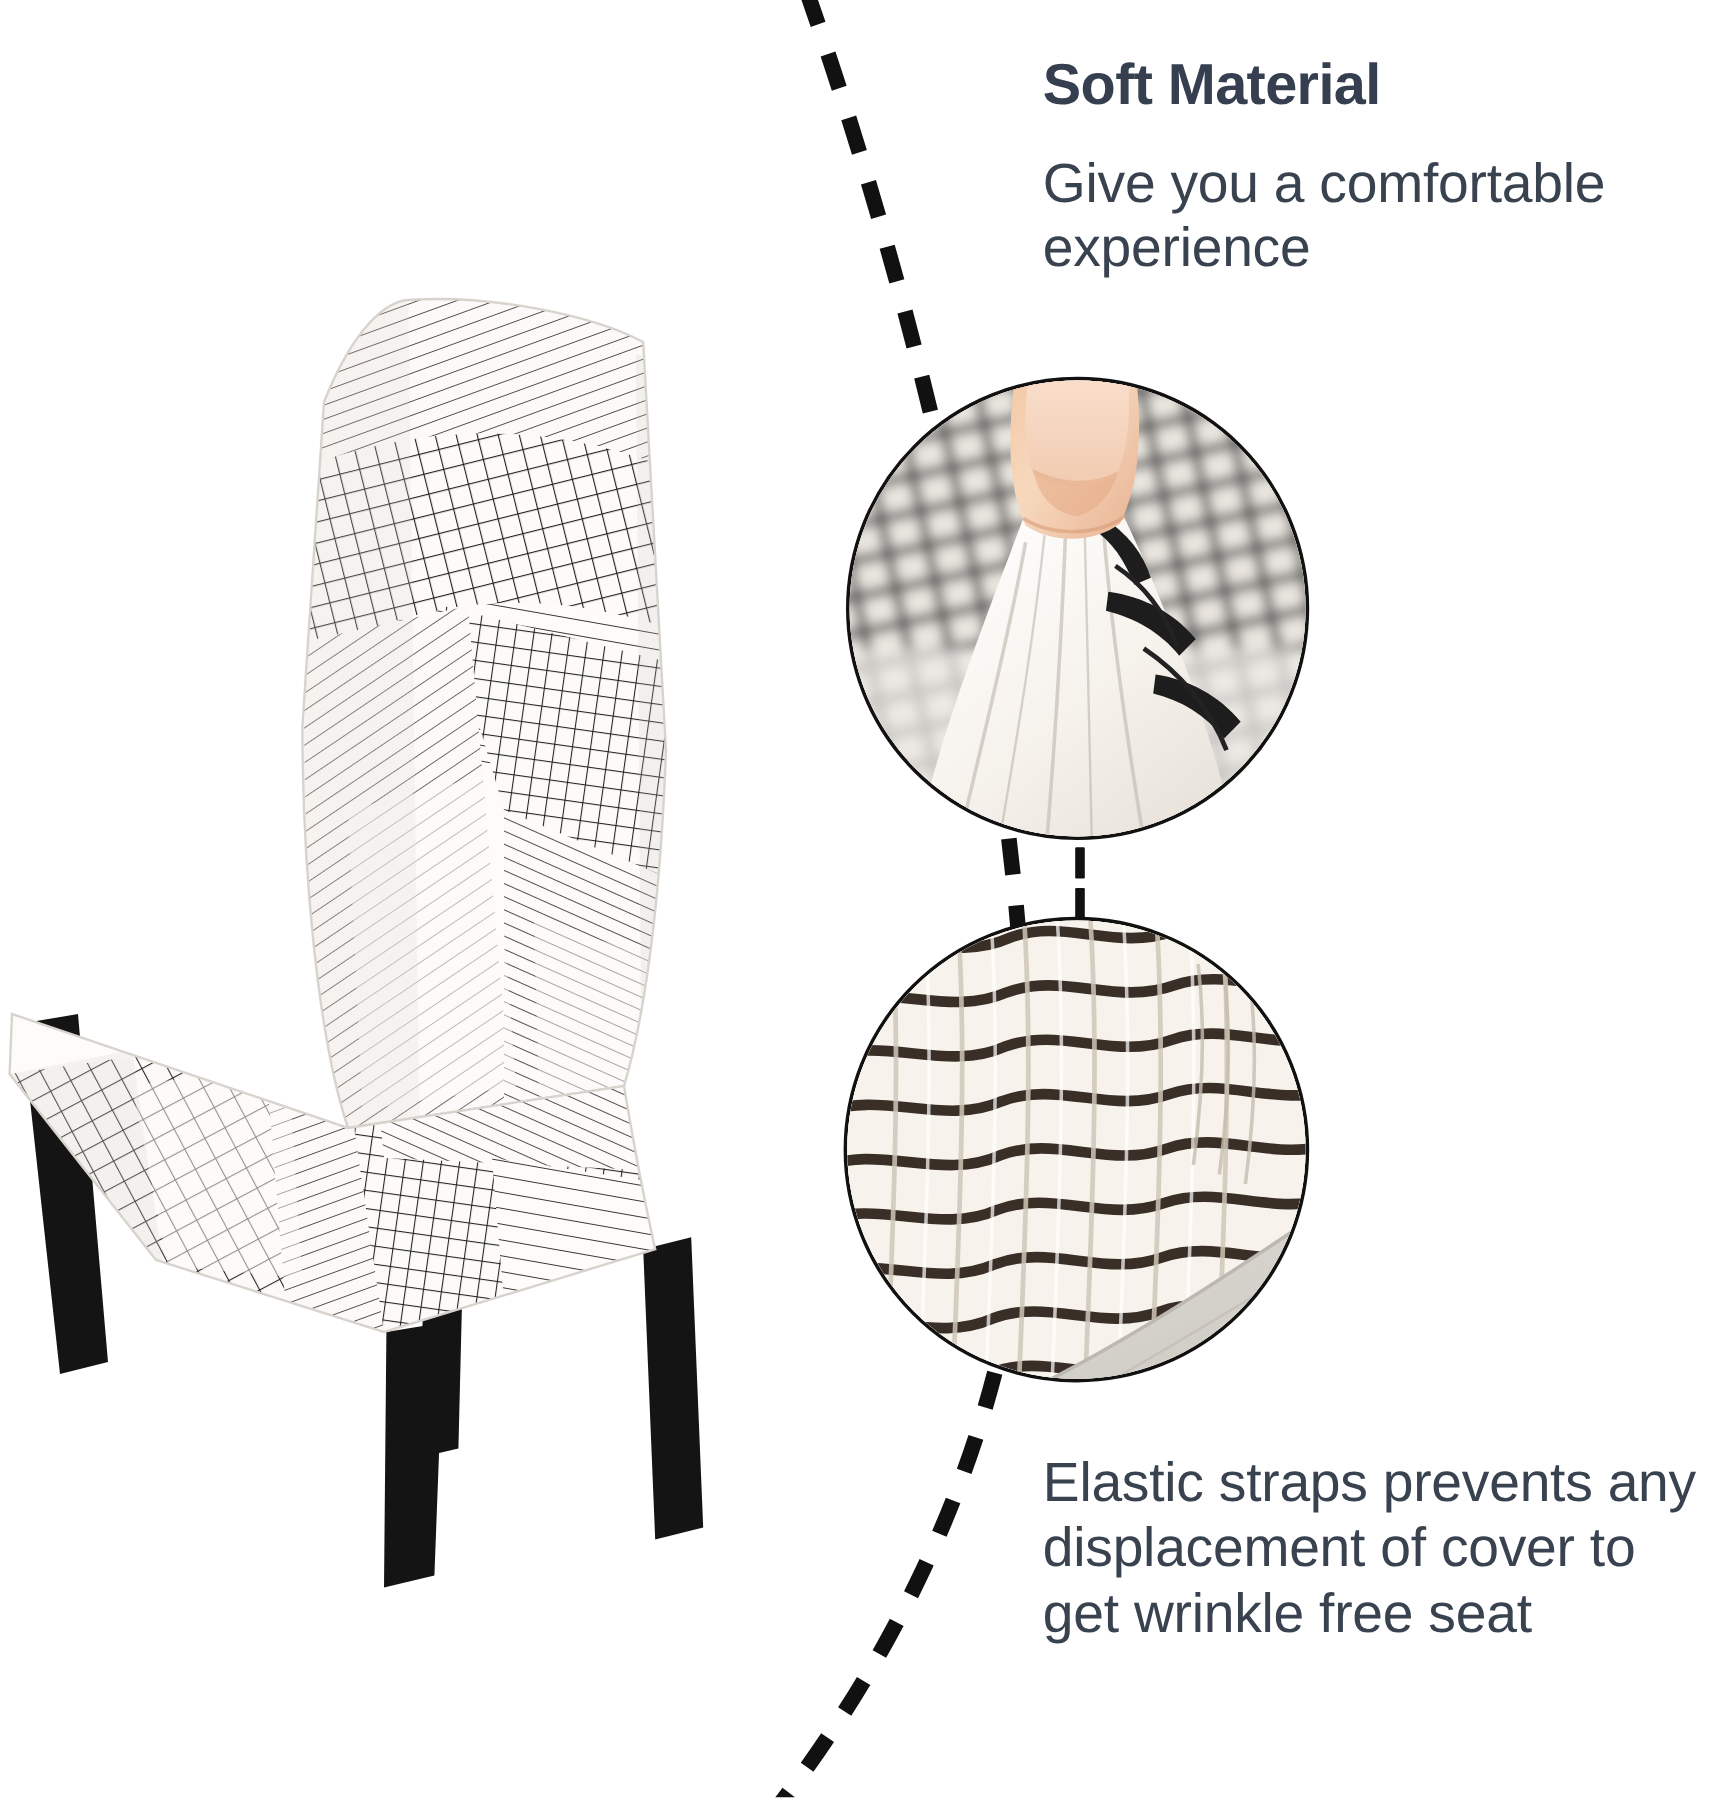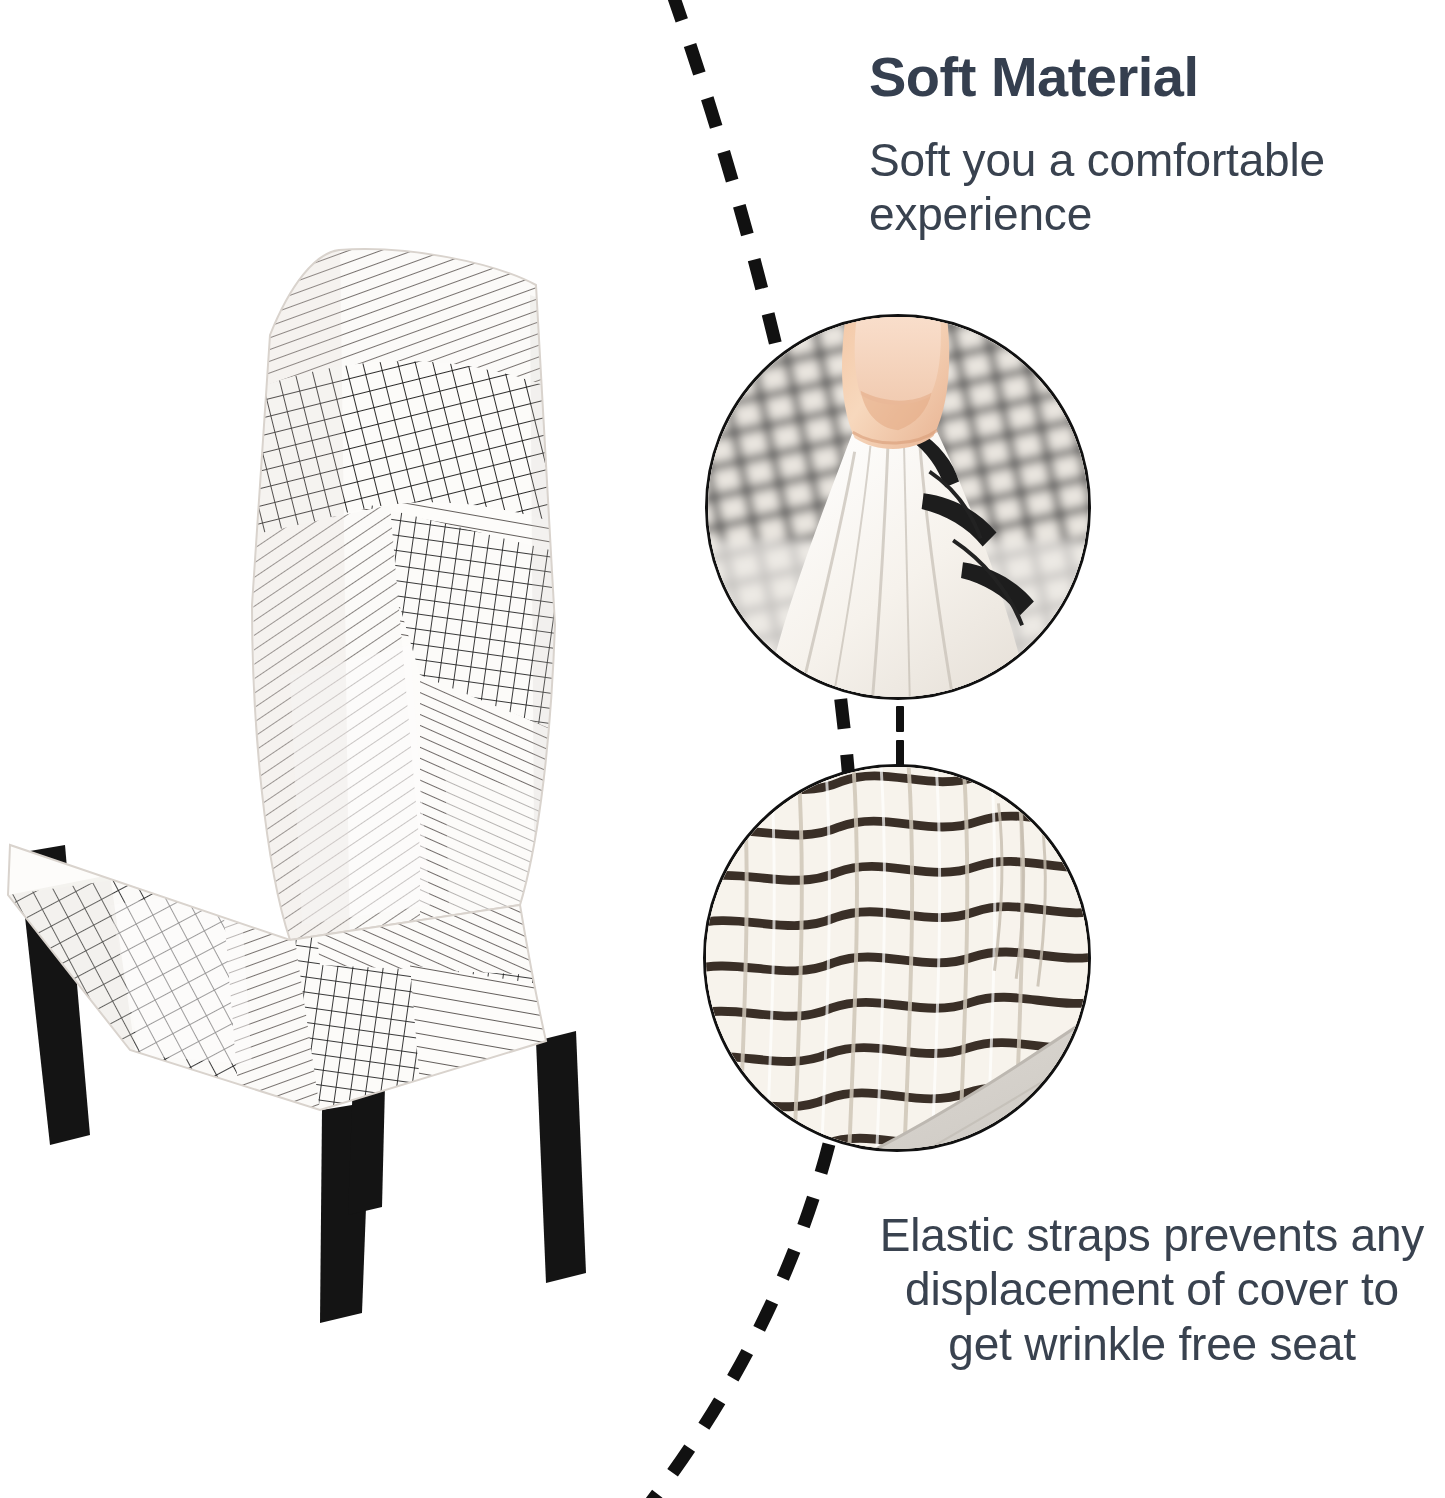--- a/index.html
+++ b/index.html
@@ -8,31 +8,31 @@
     width:1445px; height:1498px;
     position:relative; overflow:hidden;
     font-family:"Liberation Sans", sans-serif;
     background:#ffffff;
   }
   .stage { position:absolute; inset:0; }
 
   
   .text-block { position:absolute; }
   .headline {
-    font-size:56px; font-weight:bold; line-height:1.02;
+    font-size:48px; font-weight:bold; line-height:1.02;
     color:#353f4f; letter-spacing:-0.5px; white-space:nowrap;
   }
   .body-copy {
     font-size:46px; font-weight:400; line-height:1.18;
     color:#39424f; letter-spacing:-0.2px;
   }
   #soft-block { left:869px; top:48px; width:560px; }
   #soft-block .body-copy { margin-top:28px; }
   #elastic-block { left:869px; top:1178px; width:566px; }
-  #elastic-block .body-copy { margin-top:30px;text-align:center; }
+  #elastic-block .body-copy { margin-top:30px; }
 
   
   .arc-svg { position:absolute; left:0; top:0; width:1445px; height:1498px; pointer-events:none; }
 
   
   .inset {
     position:absolute; border-radius:50%;
     border:3px solid #111; overflow:hidden;
     background:#efeae4;
   }
@@ -301,20 +301,20 @@
             <path d="M404,318 C352,350 296,380 246,404"></path>
             <path d="M404,350 C364,372 326,392 292,404"></path>
           </g>
         </g>
       </svg>
     </div>
   </div>
 
   <div class="text-block" id="soft-block">
     <div class="headline">Soft Material</div>
-    <div class="body-copy">Soft you a comfortable experience</div>
+    <div class="body-copy">Give you a comfortable experience</div>
   </div>
 
   <div class="text-block" id="elastic-block">
     <div class="body-copy">Elastic straps prevents any displacement of cover to get wrinkle free seat</div>
   </div>
 
 </div>
 
 </body></html>

